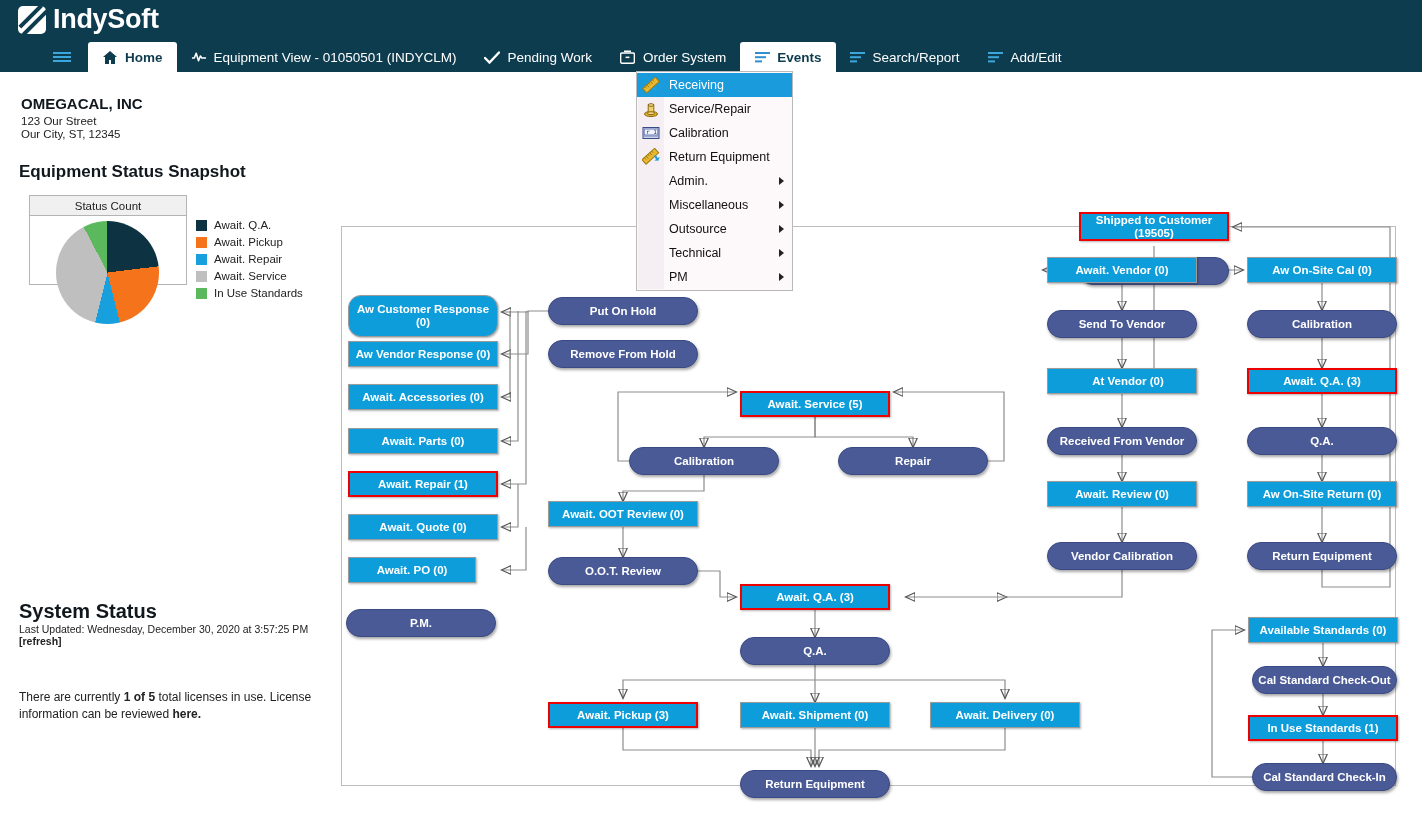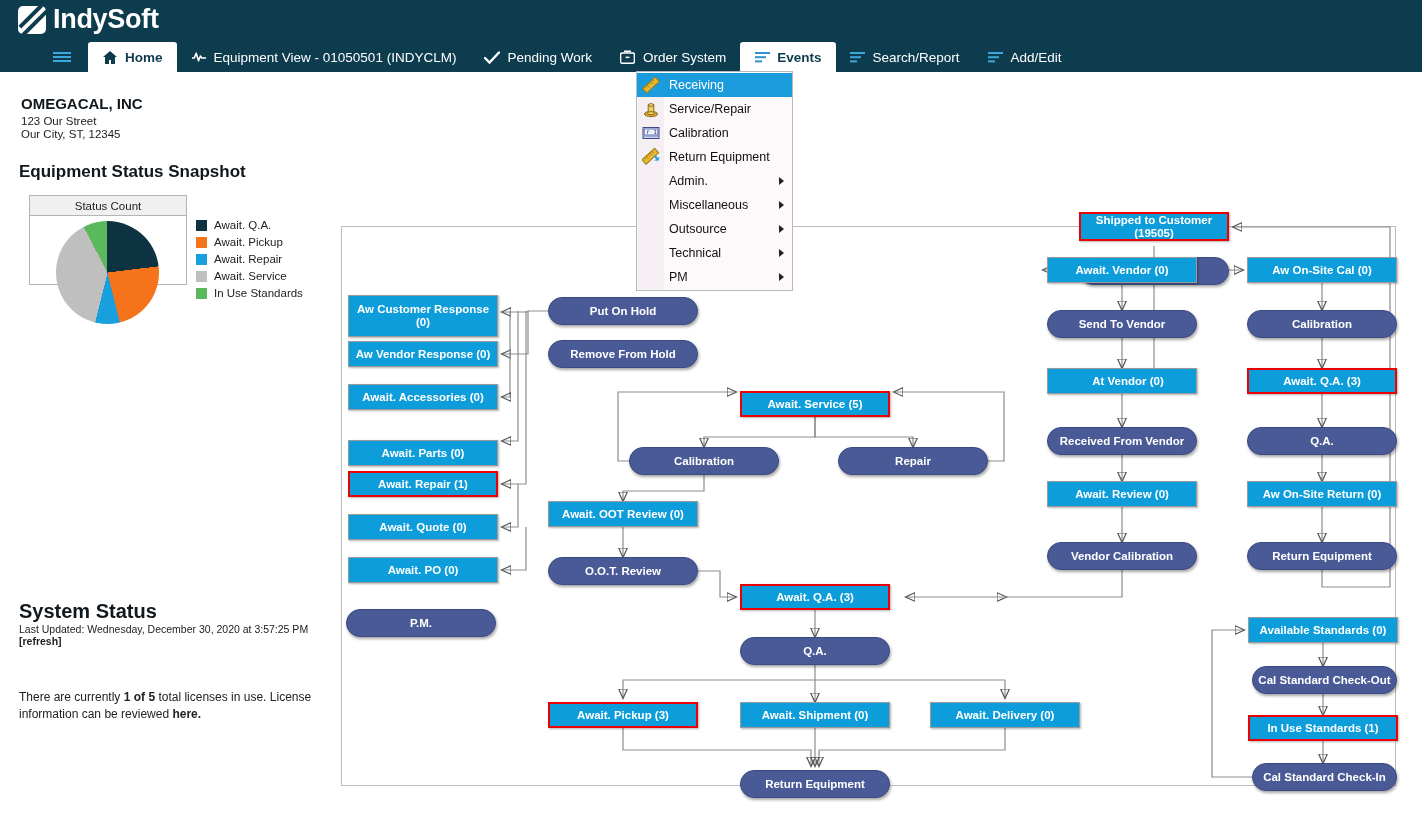--- a/index.html
+++ b/index.html
@@ -312,45 +312,45 @@
       <path d="M983,669 L983,691"></path>
       <path d="M912,705 L872,705 L872,558 L904,558"></path>
     </g>
   </svg>
 <div class="node state hl" style="left: 739px; top: 140px; width: 150px; height: 29px; z-index: 5;">
       <span>Shipped to Customer (19505)</span>
     </div>
     <div class="node action" style="left: 739px; top: 185px; width: 150px; height: 28px; z-index: 5;">
       <span>Receiving</span>
     </div>
-    <div class="node state" style="left: 8px; top: 223px; width: 150px; height: 42px;">
+    <div class="node state" style="left: 8px; top: 223px; width: 150px; height: 42px; border-radius: 13px;">
       <span>Aw Customer Response (0)</span>
     </div>
     <div class="node action" style="left: 208px; top: 225px; width: 150px; height: 28px;">
       <span>Put On Hold</span>
     </div>
     <div class="node state" style="left: 8px; top: 269px; width: 150px; height: 26px;">
       <span>Aw Vendor Response (0)</span>
     </div>
     <div class="node action" style="left: 208px; top: 268px; width: 150px; height: 28px;">
       <span>Remove From Hold</span>
     </div>
     <div class="node state" style="left: 8px; top: 312px; width: 150px; height: 26px;">
       <span>Await. Accessories (0)</span>
     </div>
-    <div class="node state" style="left: 8px; top: 356px; width: 150px; height: 26px; margin-top: 12px;">
+    <div class="node state" style="left: 8px; top: 356px; width: 150px; height: 26px;">
       <span>Await. Parts (0)</span>
     </div>
     <div class="node state hl" style="left: 8px; top: 399px; width: 150px; height: 26px;">
       <span>Await. Repair (1)</span>
     </div>
     <div class="node state" style="left: 8px; top: 442px; width: 150px; height: 26px;">
       <span>Await. Quote (0)</span>
     </div>
-    <div class="node state" style="left: 8px; top: 485px; width: 150px; height: 26px; align-items: center;">
+    <div class="node state" style="left: 8px; top: 485px; width: 128px; height: 26px; align-items: center;">
       <span>Await. PO (0)</span>
     </div>
     <div class="node action" style="left: 6px; top: 537px; width: 150px; height: 28px;">
       <span>P.M.</span>
     </div>
     <div class="node state hl" style="left: 400px; top: 319px; width: 150px; height: 26px;">
       <span>Await. Service (5)</span>
     </div>
     <div class="node action" style="left: 289px; top: 375px; width: 150px; height: 28px;">
       <span>Calibration</span>

